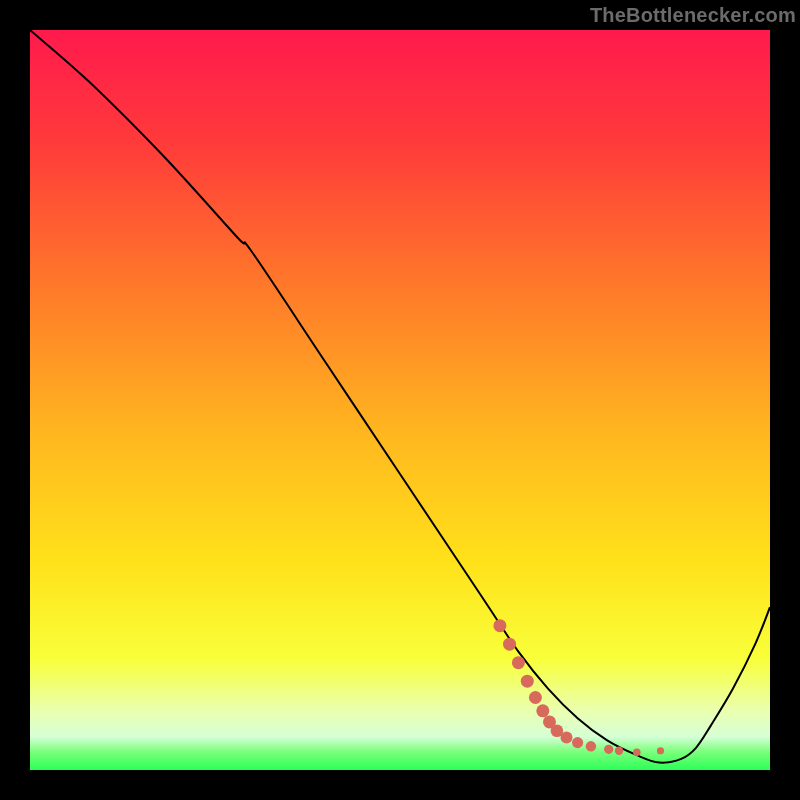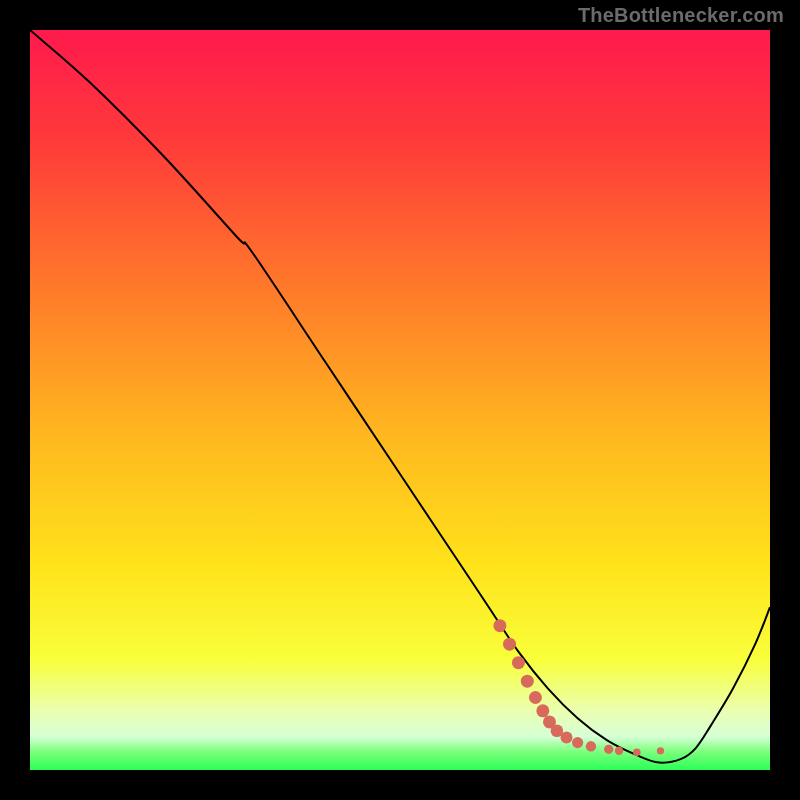--- a/index.html
+++ b/index.html
@@ -13,21 +13,21 @@
   }
   .frame {
     position: relative;
     width: 800px;
     height: 800px;
     background: #000;
   }
   .attribution {
     position: absolute;
     top: 4px;
-    right: 16px;
+    right: 4px;
     color: #6b6b6b;
     font-size: 20px;
     font-weight: bold;
     letter-spacing: 0.2px;
     margin-left: 34px;
   }
   .plot {
     position: absolute;
     left: 30px;
     top: 30px;

